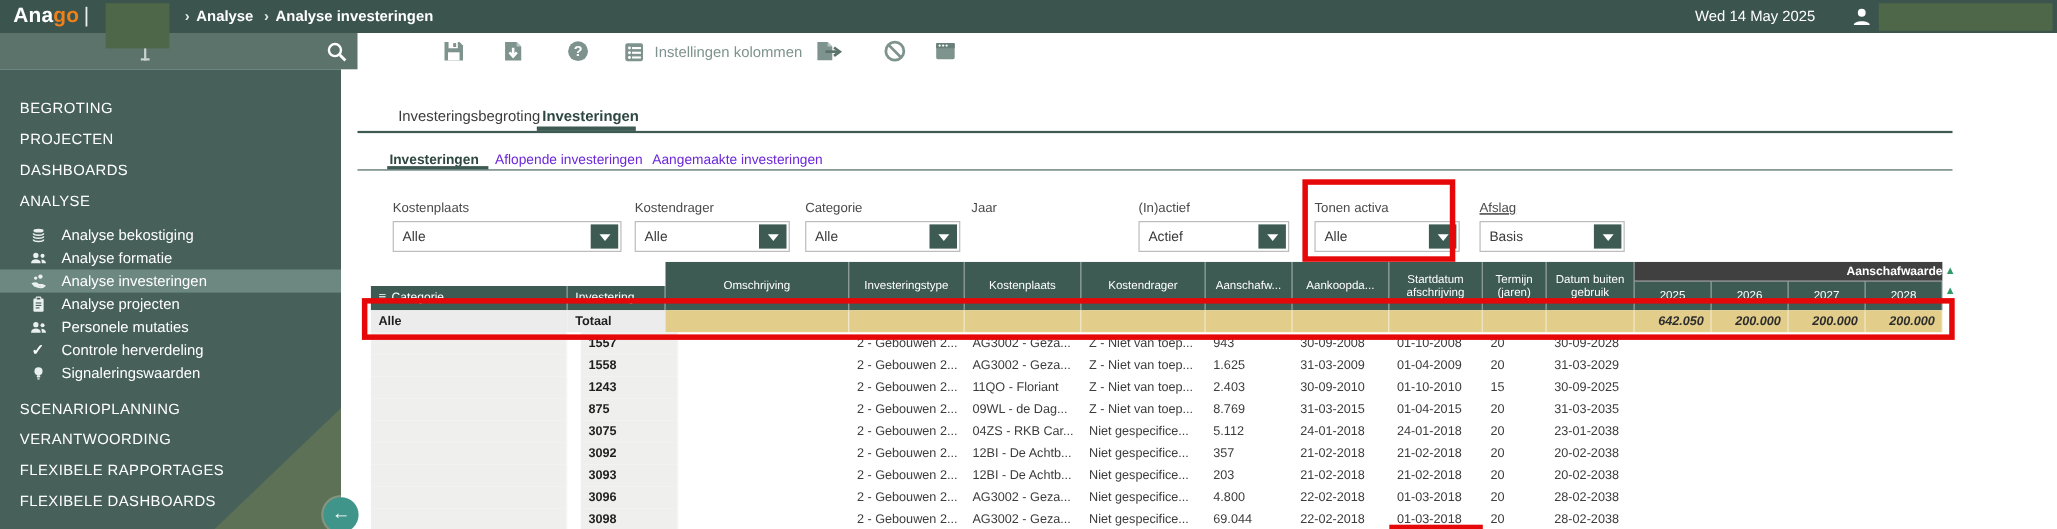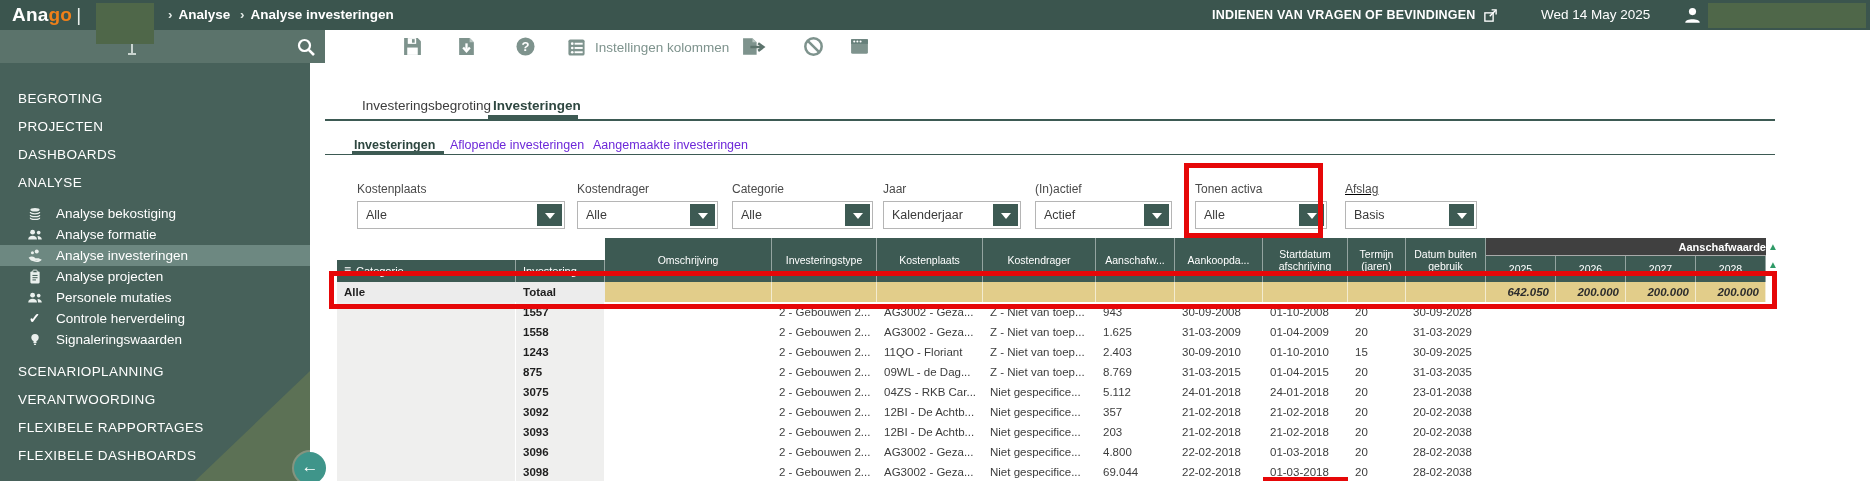--- a/index.html
+++ b/index.html
@@ -79,21 +79,21 @@
   .hcell { position:absolute; background:#3d5a53; color:#fff; font-size:10.5px; overflow:hidden;
     display:flex; align-items:center; justify-content:center; text-align:center; line-height:1.15;
     border-right:1px solid rgba(255,255,255,.45); cursor:pointer; }
   .hcell.pinned { justify-content:flex-start; padding-left:7px; text-align:left; font-size:11px; }
   .hcell .burger { margin-right:5px; font-size:12px; }
   .group-hcell { position:absolute; background:#404040; color:#fff; font-size:11px; display:flex;
     align-items:center; justify-content:flex-end; border-bottom:1px solid rgba(255,255,255,.55);font-weight:bold; }
   .tcell { position:absolute; font-size:11.5px; color:#3c3c3c; line-height:20px; white-space:nowrap;
     overflow:hidden; padding-left:7px; }
   .tcell.pin { background:#efefee; border-right:1px solid #fff; }
-  .tcell.pin.inv { font-weight:bold; color:#1f1f1f; }
+  .tcell.pin.inv { font-weight:bold; color:#1f1f1f;margin-left:12px; }
   .tcell.total-pin { background:#ececec; font-weight:bold; color:#1f1f1f; }
   .tcell.total-yellow { background:#e2cd8a; border-right:1px solid rgba(255,255,255,.6); }
   .tcell.total-val { font-weight:bold; font-style:italic; text-align:right; padding:0 6px 0 0; color:#2d2d2d; }
   .scroll-arrow { position:absolute; left:1768px; font-size:10px; color:#2f9a67; cursor:pointer; line-height:10px; }
 
   
   .red-box { position:absolute; border:5px solid #e60708; z-index:60; pointer-events:none; }
   #red-seg { position:absolute; left:1263px; top:477px; width:85px; height:4px; background:#e60708; z-index:60; }
 
   svg { display:block; }
@@ -102,30 +102,20 @@
 <body>
 
 <div id="stage">
 
   <div id="topbar">
     <div id="logo"><span>Ana</span><span class="go">go</span><span class="pipe">|</span></div>
     <div class="redact-a"></div>
     <div id="breadcrumb">
       <span class="sep">›</span><span>Analyse</span>
       <span class="sep">›</span><span>Analyse investeringen</span>
-    </div>
-    <div id="submit-link">
-      <span>INDIENEN VAN VRAGEN OF BEVINDINGEN</span>
-      <span>
-        <svg width="15" height="15" viewBox="0 0 20 20">
-            <rect x="2.5" y="6.5" width="11" height="11" fill="none" stroke="#fff" stroke-width="1.8"></rect>
-            <path d="M9 11 L17 3" stroke="#fff" stroke-width="1.8" fill="none"></path>
-            <path d="M11.5 2.5 h6 v6" stroke="#fff" stroke-width="1.8" fill="none"></path>
-          </svg>
-      </span>
     </div>
     <div id="topbar-date">Wed 14 May 2025</div>
     <span id="person">
       <svg width="17" height="18" viewBox="0 0 20 20">
           <circle cx="10" cy="6" r="4.2" fill="#fff"></circle>
           <path d="M1.5 19c0-5.2 17-5.2 17 0z" fill="#fff"></path>
         </svg>
     </span>
     <div class="redact-b"></div>
   </div>
@@ -316,24 +306,20 @@
   </div>
   <div class="filter" style="left:732px;">
     <div class="flabel">Categorie</div>
     <div class="dd" style="width:141px;">
       <span class="dval">Alle</span>
       <span class="dbtn"></span>
     </div>
   </div>
   <div class="filter" style="left:883px;">
     <div class="flabel">Jaar</div>
-    <div class="dd" style="width:138px;">
-      <span class="dval">Kalenderjaar</span>
-      <span class="dbtn"></span>
-    </div>
   </div>
   <div class="filter" style="left:1035px;">
     <div class="flabel">(In)actief</div>
     <div class="dd" style="width:137px;">
       <span class="dval">Actief</span>
       <span class="dbtn"></span>
     </div>
   </div>
   <div class="filter" style="left:1195px;">
     <div class="flabel">Tonen activa</div>

